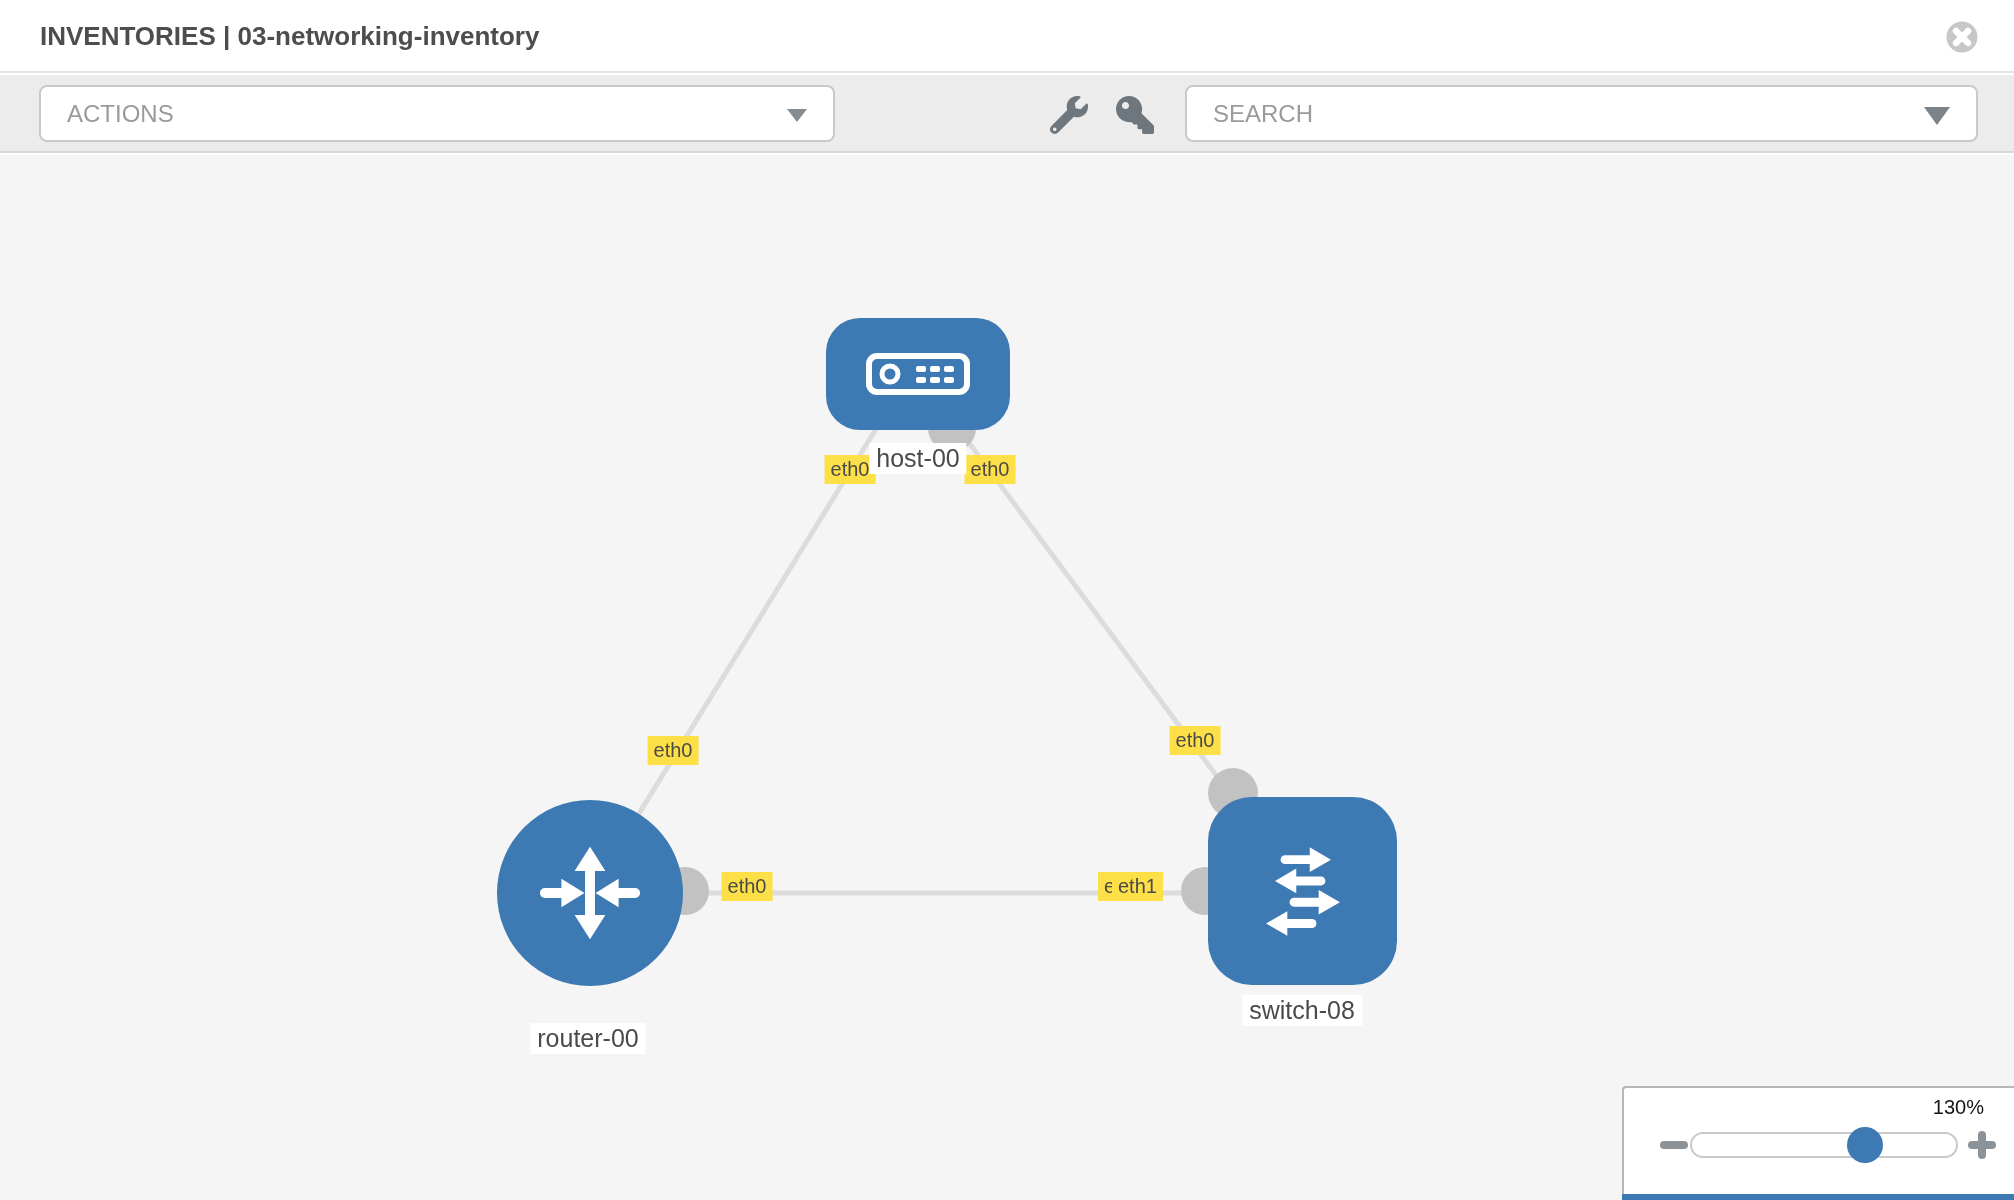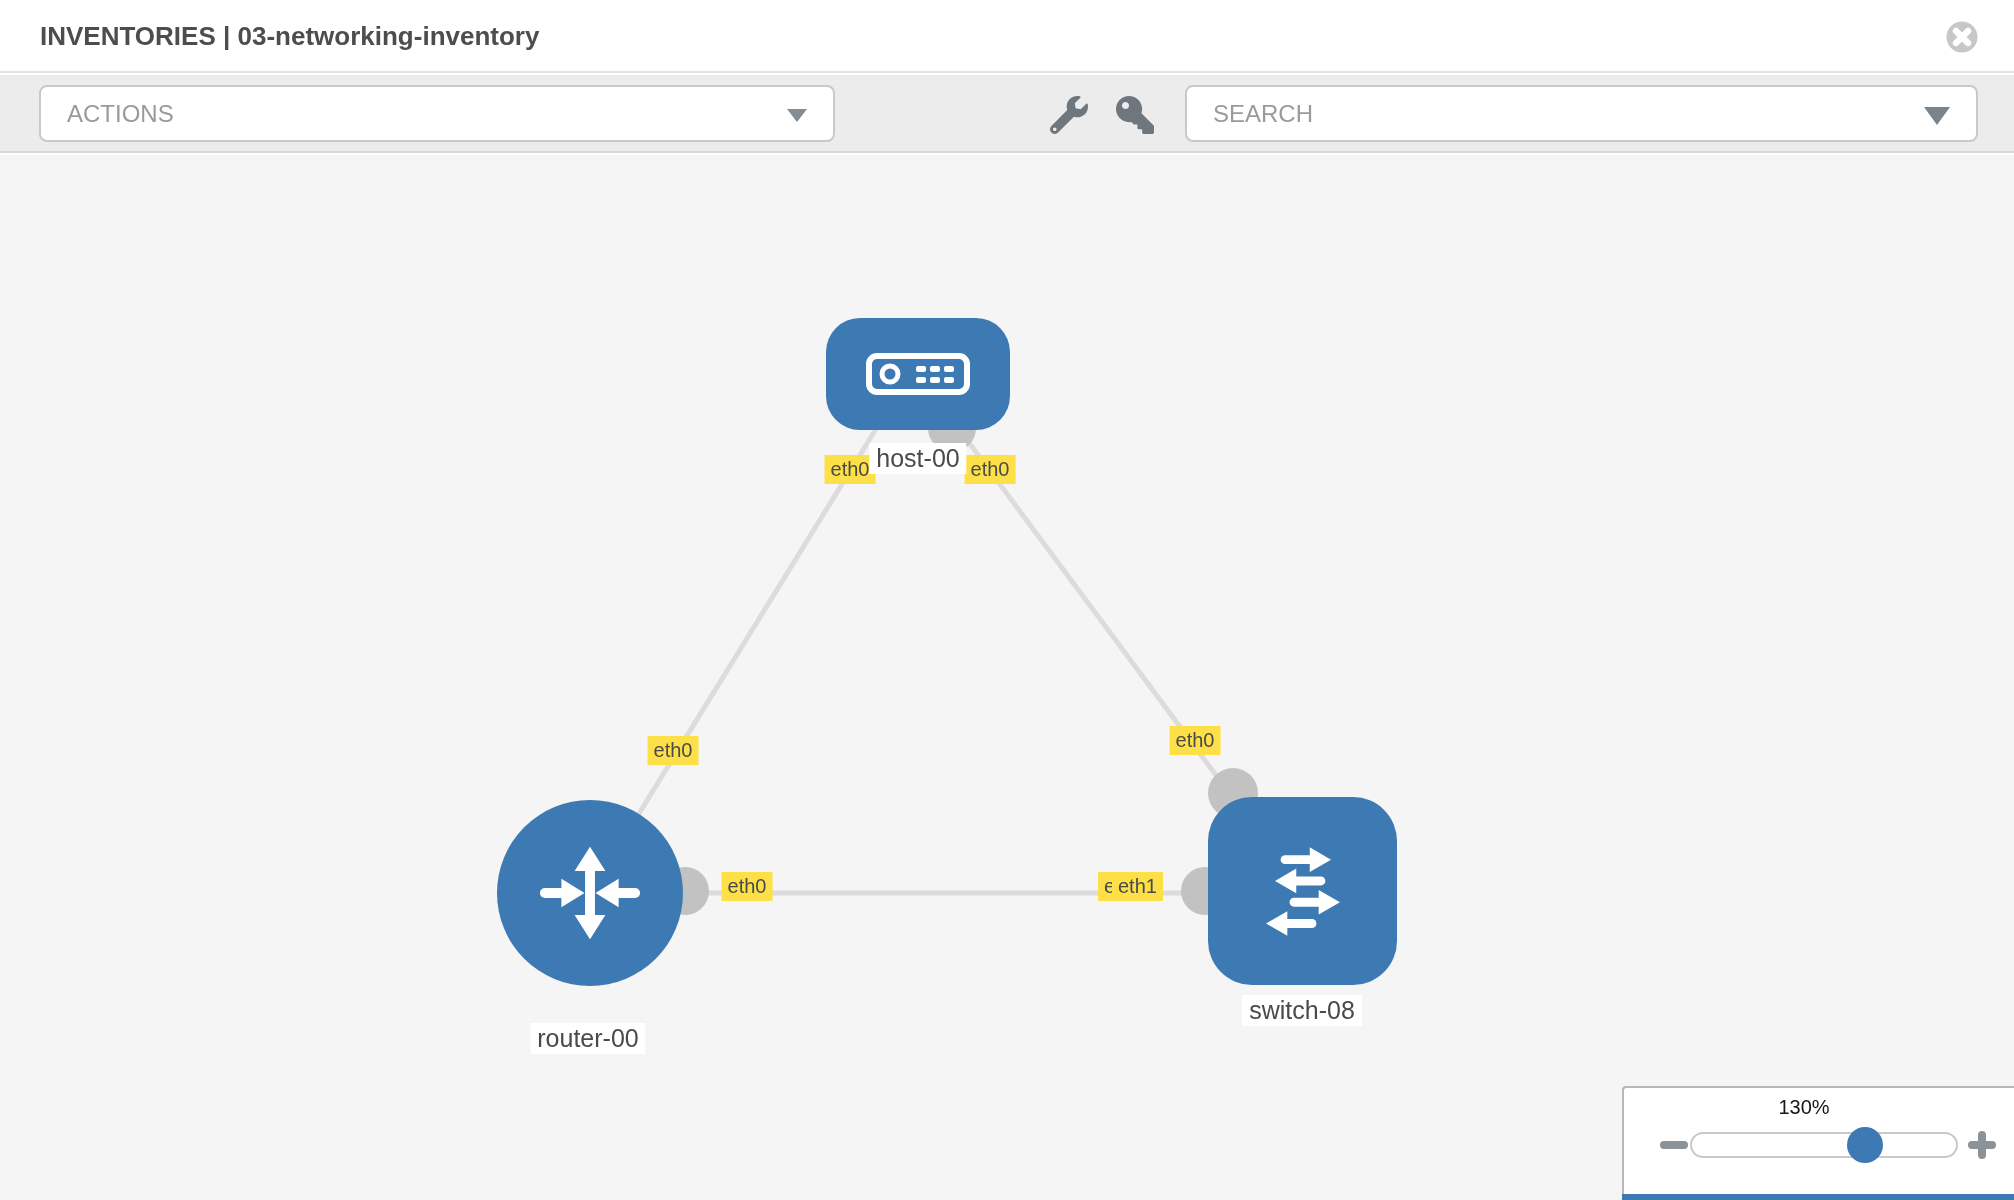--- a/index.html
+++ b/index.html
@@ -47,21 +47,21 @@
            line-height:1.15; padding:3px 6px; white-space:nowrap; }
   .ctr { transform:translateX(-50%); }
   .nodelabel { position:absolute; background:#fff; color:#4a4a4a; font-size:25px;
                line-height:1.15; padding:1px 7px; white-space:nowrap;
                transform:translateX(-50%); }
 
   
   .zoom-panel { position:absolute; left:1622px; top:1086px; width:392px; height:114px;
                 background:#fff; border:2px solid #b7b7b7; border-right:none;
                 border-bottom:none; border-radius:4px 0 0 0; }
-  .zoom-level { position:absolute; left:0; right:30px; top:8px; text-align:center;
+  .zoom-level { position:absolute; left:0; right:30px; top:8px; text-align:right;
                 font-size:20px; color:#161616; }
   .zoom-minus { position:absolute; left:36px; top:53px; width:28px; height:8px;
                 background:#8b9298; border-radius:4px; cursor:pointer; }
   .zoom-track { position:absolute; left:66px; top:44px; width:268px; height:26px;
                 background:#fff; border:2px solid #c9c9c9; border-radius:14px;
                 cursor:pointer; }
   .zoom-thumb { position:absolute; left:223px; top:39px; width:36px; height:36px;
                 border-radius:50%; background:#3d79b3; cursor:pointer; }
   .zoom-plus { position:absolute; left:344px; top:43px; width:28px; height:28px;
                cursor:pointer; }

